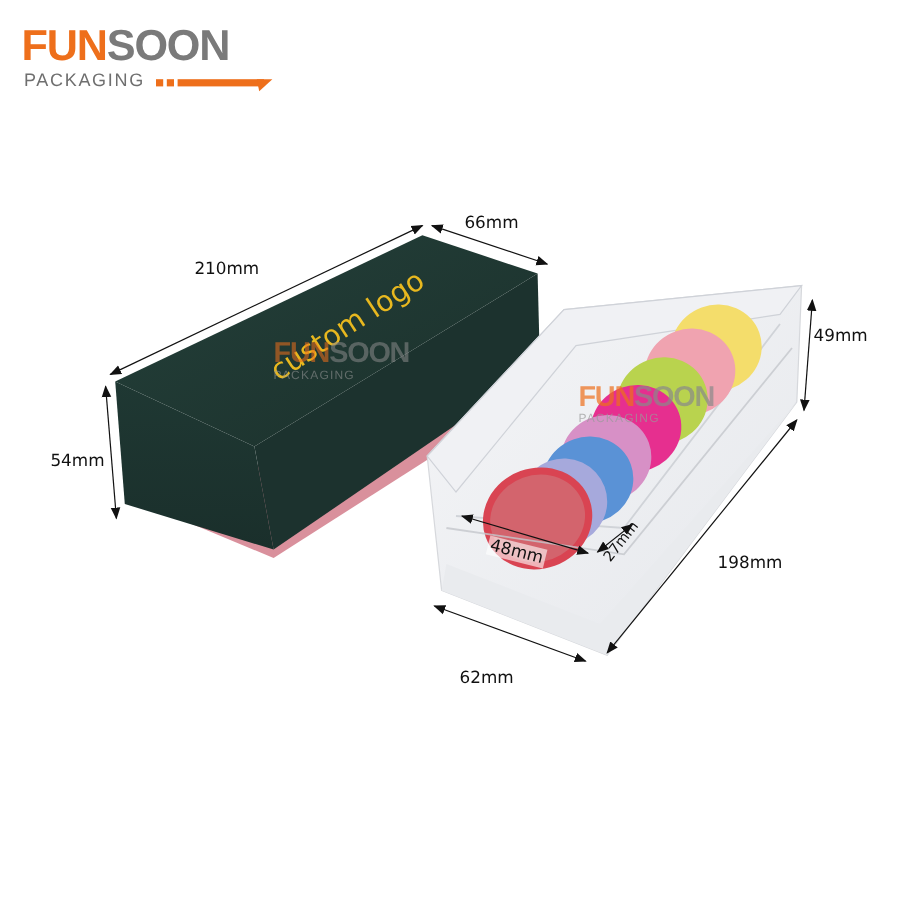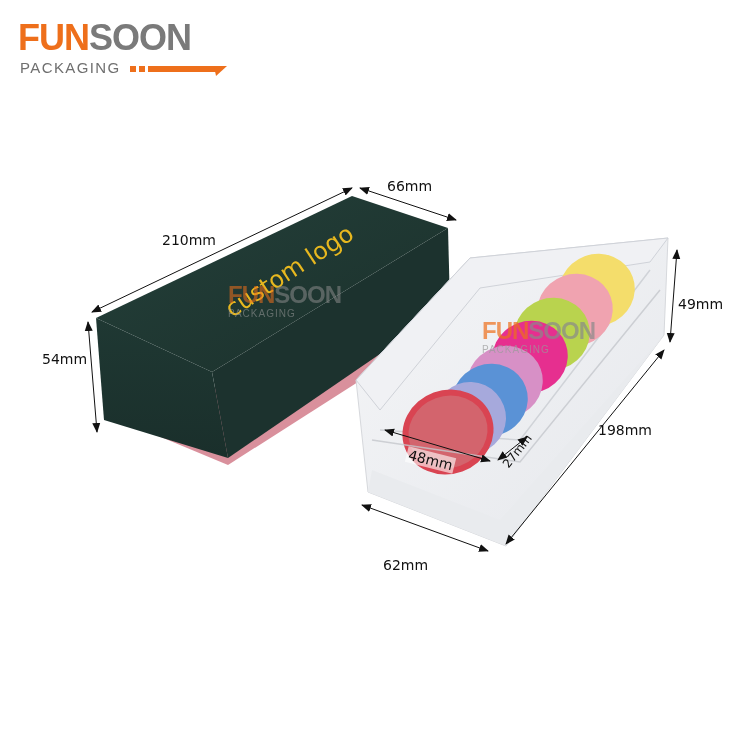--- a/index.html
+++ b/index.html
@@ -99,20 +99,20 @@
   <div style="font-family:'Liberation Sans',sans-serif;font-size:10px;color:#9a9a9a;letter-spacing:1px">PACKAGING</div>
 </div>
 
 <div class="abs" style="left:482px;top:318px;opacity:0.7">
   <div style="font-family:'Liberation Sans',sans-serif;font-weight:700;font-size:24px;line-height:26px;letter-spacing:-1px">
     <span style="color:#ee6f1b">FUN</span><span style="color:#8a8a8a">SOON</span>
   </div>
   <div style="font-family:'Liberation Sans',sans-serif;font-size:10px;color:#9a9a9a;letter-spacing:1px">PACKAGING</div>
 </div>
 
-<div class="abs dim" style="left:162px;top:232px">210mm</div>
+<div class="abs dim" style="left:162px;top:216px">210mm</div>
 <div class="abs dim" style="left:387px;top:178px">66mm</div>
-<div class="abs dim" style="left:42px;top:351px">54mm</div>
-<div class="abs dim" style="left:678px;top:296px">49mm</div>
-<div class="abs dim" style="left:598px;top:422px">198mm</div>
+<div class="abs dim" style="left:42px;top:376px">54mm</div>
+<div class="abs dim" style="left:678px;top:272px">49mm</div>
+<div class="abs dim" style="left:598px;top:461px">198mm</div>
 <div class="abs dim" style="left:383px;top:557px">62mm</div>
 <div class="abs dim" style="left:406px;top:452px;transform:rotate(14deg);background:rgba(255,255,255,0.6);padding:0 2px">48mm</div>
 <div class="abs dim" style="left:498px;top:444px;transform:rotate(-52deg);font-size:12px">27mm</div>
 
 </body></html>

